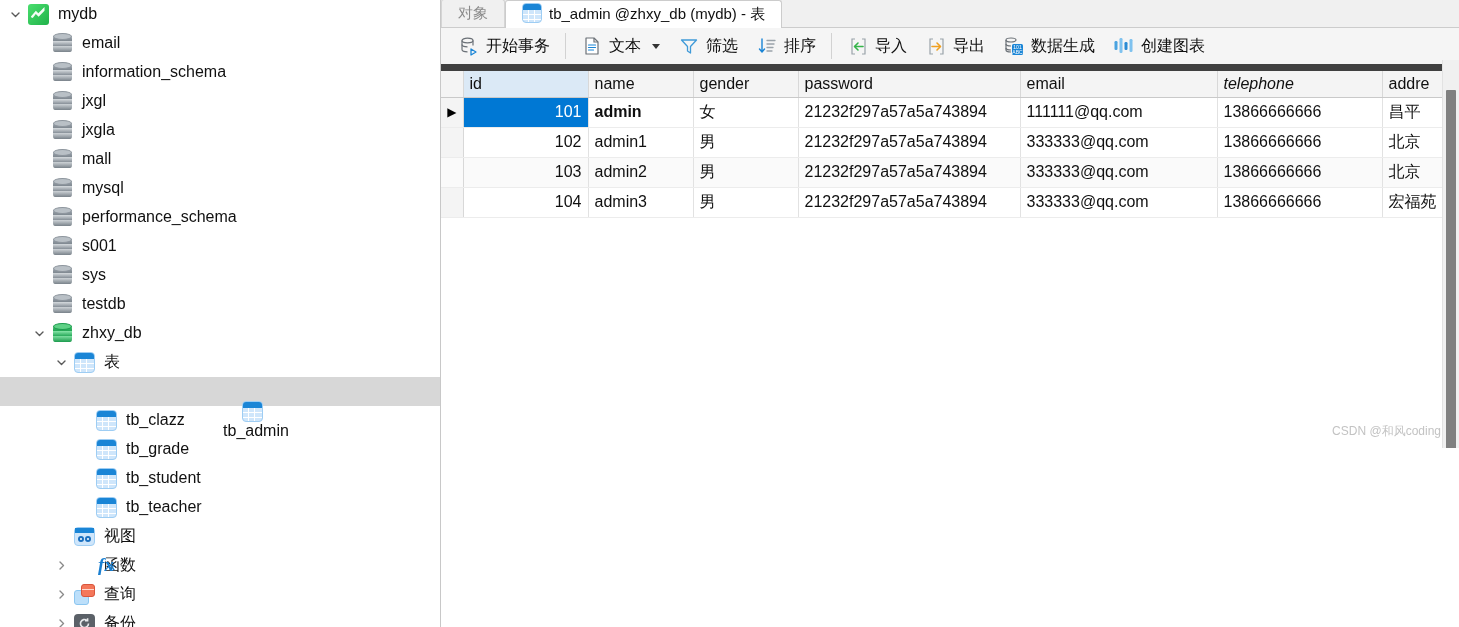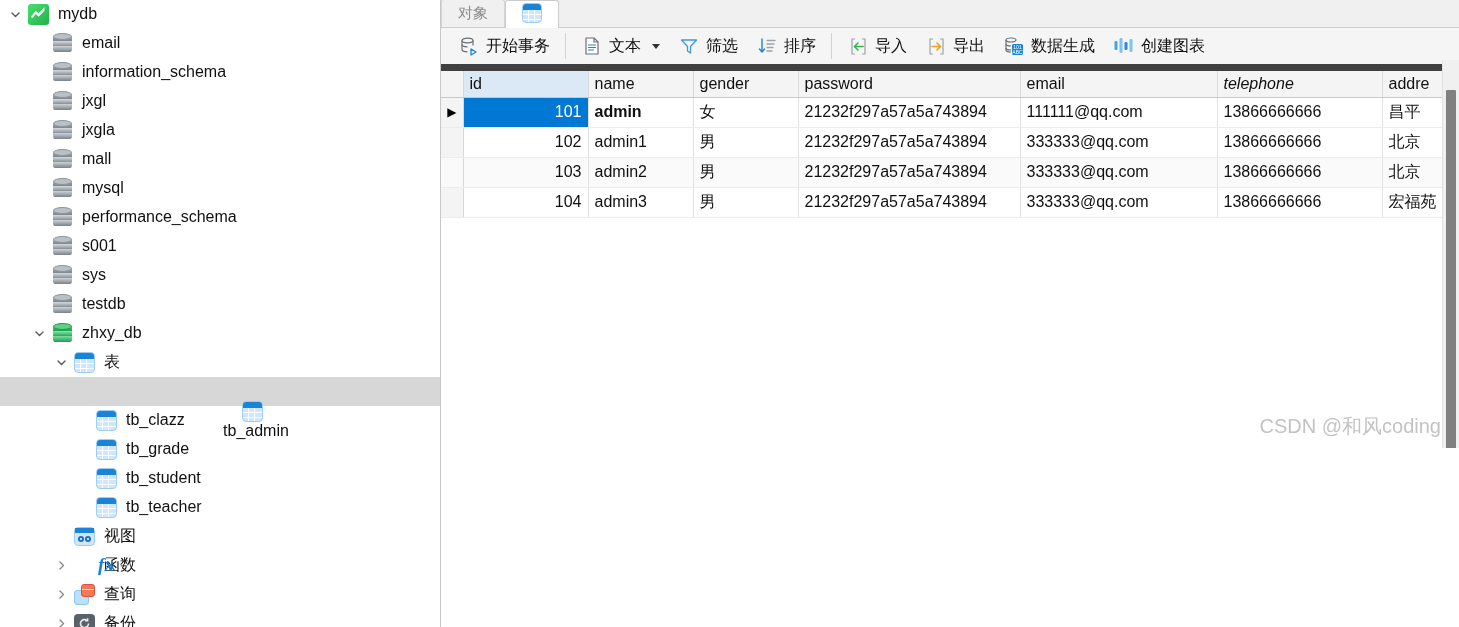--- a/index.html
+++ b/index.html
@@ -190,21 +190,21 @@
     background: #f0f0f0; border-left: 1px solid #e2e2e2;
   }
   #vthumb {
     position: absolute; left: 3px; right: 3px; top: 30px; height: 540px;
     background: #808080; border-radius: 1px;
   }
 
   
   #watermark {
     position: absolute; right: 18px; bottom: 8px;
-    font-size: 20px; color: #c3c3c3; white-space: nowrap; user-select: none;
+    font-size: 12px; color: #c3c3c3; white-space: nowrap; user-select: none;
   }
 </style>
 </head>
 <body>
 
 <div id="app">
 
   <div id="sidebar">
       <div class="tree-row lvl0">
         <span class="twisty">
@@ -450,20 +450,21 @@
     </div>
 
   <div id="main">
 
     <div id="tabstrip">
         <div class="tab inactive">
           <span>对象</span>
         </div>
         <div class="tab active">
           <span><span class="ico-table" style="display:inline-block"><span class="hdr"></span><span class="g1"></span></span></span>
+          <span>tb_admin @zhxy_db (mydb) - 表</span>
         </div>
       </div>
 
     <div id="toolbar">
         <div class="tb-btn">
           <span class="tb-ico">
             <svg width="21" height="21" viewBox="0 0 21 21">
               <ellipse cx="8.5" cy="4.5" rx="5.5" ry="2.3" fill="none" stroke="#6b7177" stroke-width="1.2"></ellipse>
               <path d="M3 4.5v9c0 1.3 2.5 2.3 5.5 2.3" fill="none" stroke="#6b7177" stroke-width="1.2"></path>
               <path d="M14 4.5v5" fill="none" stroke="#6b7177" stroke-width="1.2"></path>

